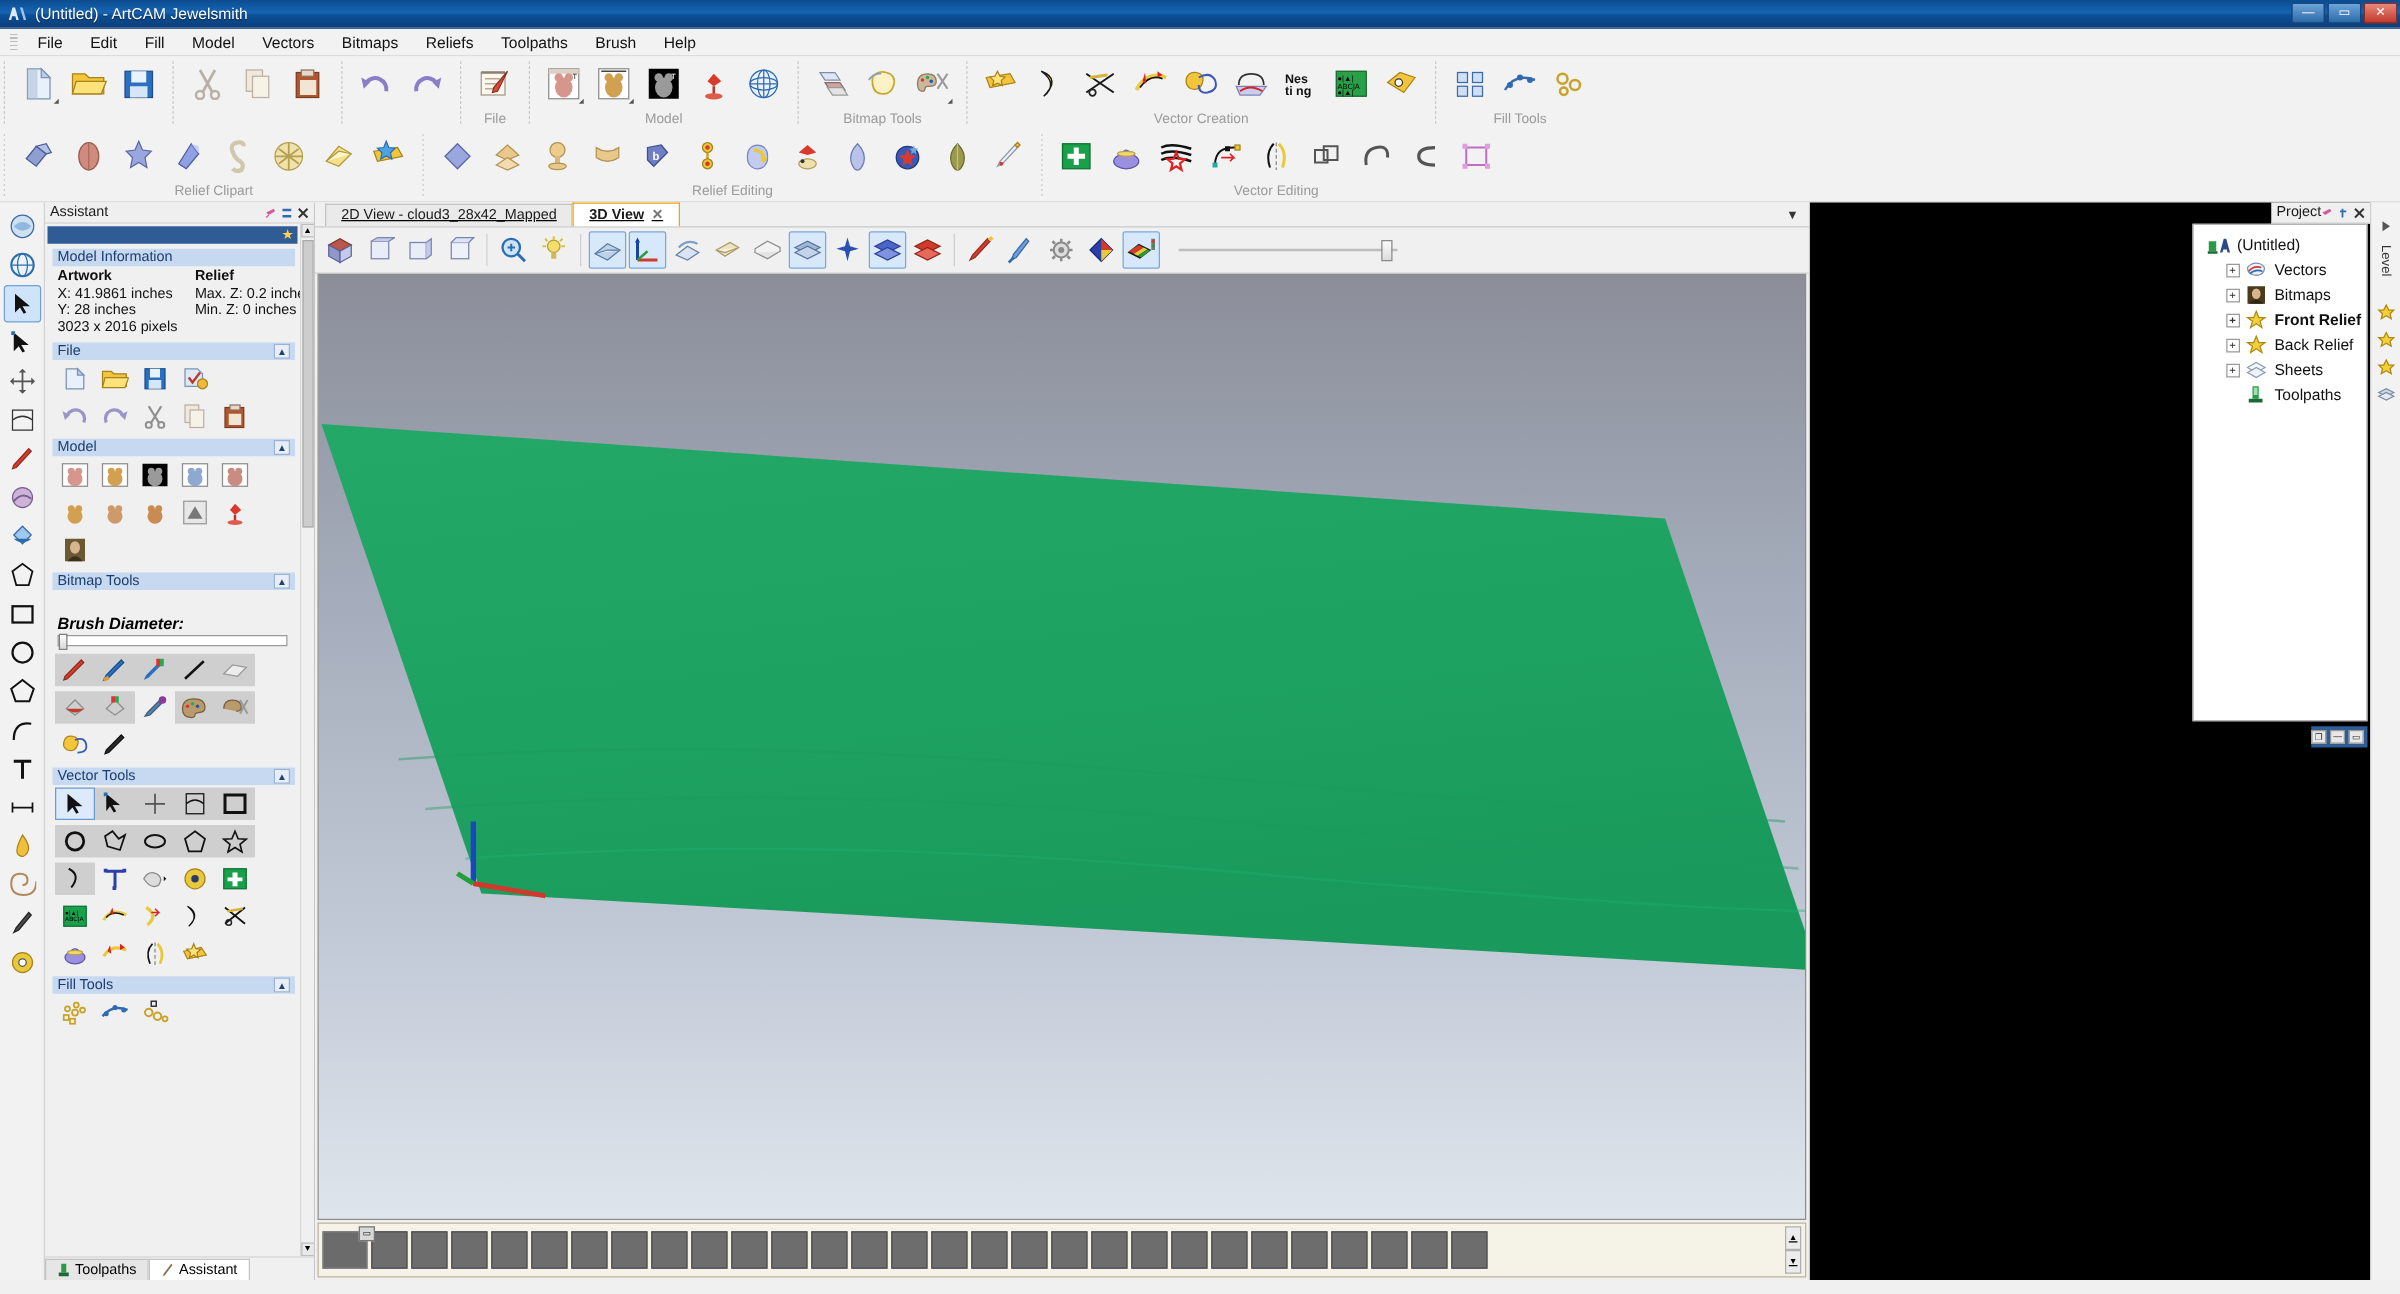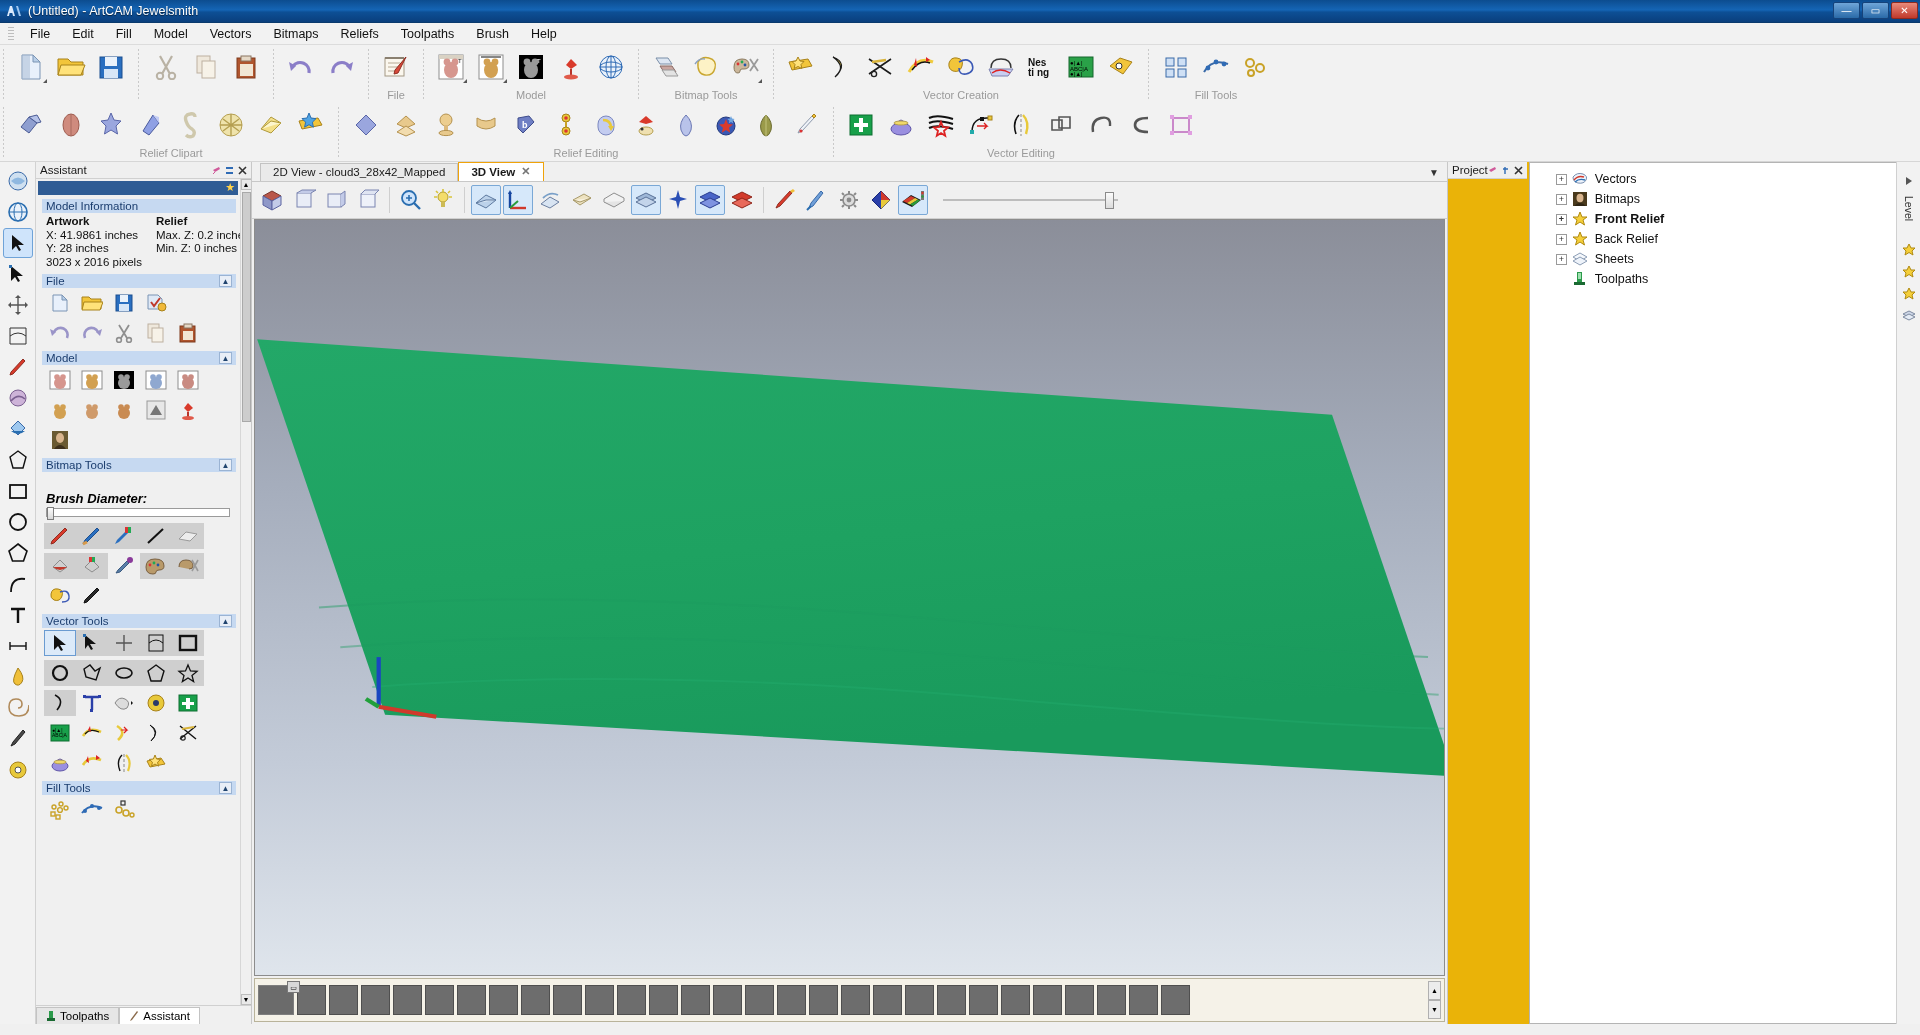--- a/index.html
+++ b/index.html
@@ -104,21 +104,21 @@
   .vs-arrow { width:11px;height:11px;background:#e9e9e9;border:1px solid #bdbdbd;font-size:7px;
      display:flex;align-items:center;justify-content:center;cursor:pointer;}
   .vs-thumb { width:9px; background:#cdcdcd; border:1px solid #a9a9a9; margin-top:2px; }
   .bottom-tabs { height:19px; display:flex; align-items:flex-end; background:#f0f0f0;
     border-top:1px solid #d0d0d0; }
   .btab { display:flex;align-items:center;gap:4px; padding:2px 9px; font-size:11.5px;
      border:1px solid #c3c3c3; border-bottom:none; background:#e6e6e6; cursor:pointer;}
   .btab.active { background:#fff; }
   
   #docarea { flex:1; display:flex; flex-direction:column; background:#f0f0f0;
-             border-right:1px solid #c8c8c8; }
+             border-right:1px solid #c8c8c8;text-decoration:underline; }
   #doctabs { height:20px; display:flex; align-items:flex-end; background:#f0f0f0; padding-left:8px;
              position:relative; border-bottom:1px solid #c8c8c8;}
   .dtab { display:flex; align-items:center; gap:6px; padding:2px 12px 3px 12px; font-size:11.5px;
      border:1px solid #c3c3c3; border-bottom:none; background:#eaeaea; cursor:pointer; color:#1a1a1a;}
   .dtab.active { background:#fff; border-color:#f0a30a #f0a30a #fff; font-weight:bold;}
   .dtab .x { font-size:11px; color:#777; cursor:pointer; }
   #doctabs .chev { position:absolute; right:8px; bottom:3px; font-size:10px; color:#333; cursor:pointer;}
   #viewtoolbar { height:37px; background:#f0f0f0; display:flex; align-items:center; padding:0 4px;
                  border-bottom:1px solid #d0d0d0;}
   .vb { width:30px; height:30px; margin:0 1px; display:flex;align-items:center;justify-content:center;
@@ -135,21 +135,21 @@
   #filmstrip { height:44px; background:#f5f2e8; border:1px solid #b9b39a; margin:2px;
      display:flex; align-items:center; padding:0 3px; gap:3px; }
   .fs-lead { width:36px;height:30px; border:1px solid #7e7e7e; background:#6b6b6b; position:relative;}
   .fs-lead .badge{ position:absolute; right:-7px; top:-5px; width:13px;height:12px;background:#d8d8d8;
      border:1px solid #777; font-size:7px; text-align:center; line-height:11px;}
   .fs-cell { width:29px; height:30px; background:#6d6d6d; border:1px solid #4f4f4f; }
   .fs-scroll { margin-left:auto; width:13px; height:38px; display:flex;flex-direction:column;}
   .fs-scroll div{flex:1;border:1px solid #b0b0b0;background:#ececec;font-size:7px;
      display:flex;align-items:center;justify-content:center;cursor:pointer;}
   
-  #project { width: 448px; display:flex; flex-direction:row; background:#eab308; }
+  #project { width: 448px; display:flex; flex-direction:column; background:#000000;align-items:flex-end; }
   #proj-tree { flex:0 0 398px; background:#fff; border:1px solid #b4b4b4; margin:0 2px;
                overflow:hidden; padding:6px 4px; }
   .tnode { display:flex; align-items:center; height:20px; font-size:12.5px; color:#111; cursor:pointer;}
   .tnode.bold { font-weight:bold; }
   .texp { width:11px;height:11px; border:1px solid #9a9a9a; background:#fff; font-size:9px;
       line-height:9px; text-align:center; color:#333; margin-right:3px; cursor:pointer;}
   .ticon { width:20px; height:18px; margin-right:5px; display:flex;align-items:center;justify-content:center;}
   #proj-blue { height:17px; background:#2f5c94; margin:4px 2px 0 2px; display:flex; align-items:center;
       justify-content:flex-end; padding-right:3px; gap:3px;}
   #proj-blue .mini { width:12px;height:11px;background:#e8e8e8;border:1px solid #9a9a9a;
@@ -1514,20 +1514,30 @@
         <svg class="pin" viewBox="0 0 9 9">
             <path d="M4 1 v7 M2 3 h5" stroke="#2f6bb5" stroke-width="1.4"></path>
           </svg>
         <svg class="pin" viewBox="0 0 9 9">
             <path d="M1 1 L8 8 M8 1 L1 8" stroke="#333" stroke-width="1.6"></path>
           </svg>
       </span>
     </div>
 
     <div id="proj-tree">
+      <div class="tnode" style="padding-left:6px">
+        <span class="ticon">
+          <svg width="18" height="16" viewBox="0 0 18 16">
+              <rect x="1" y="5" width="6" height="8" fill="#2a9a4a"></rect>
+              <rect x="0" y="13" width="8" height="2" fill="#1a6a32"></rect>
+              <path d="M10 14 L13 3 L15 3 L18 14 L16 14 L15.4 11.5 L12.6 11.5 L12 14Z" fill="#2a4a8a"></path>
+            </svg>
+        </span>
+        <span>(Untitled)</span>
+      </div>
 
       <div class="tnode" style="padding-left:22px">
         <span class="texp">+</span>
         <span class="ticon">
           <svg width="18" height="16" viewBox="0 0 18 16">
               <path d="M2 6 Q6 1 12 3 Q17 5 15 9 Q13 13 7 12 Q2 11 2 6Z" fill="#eef3fb" stroke="#7a90b0"></path>
               <path d="M3 9 Q7 4 13 6" fill="none" stroke="#d0392b" stroke-width="1.4"></path>
               <path d="M4 11 Q8 7 14 9" fill="none" stroke="#2a6eb0" stroke-width="1.4"></path>
             </svg>
         </span>

